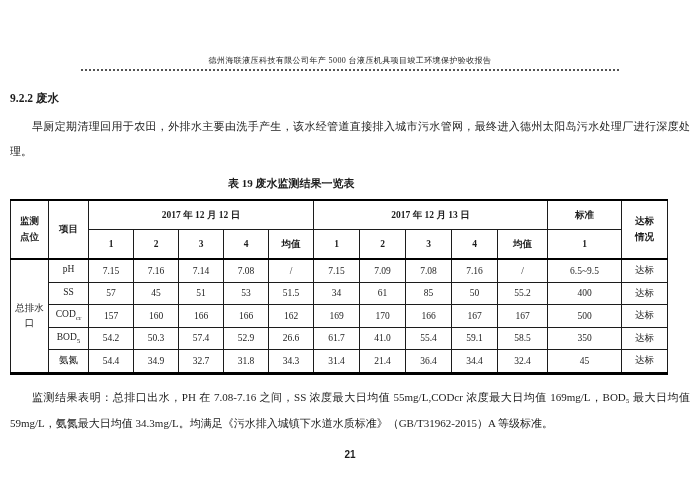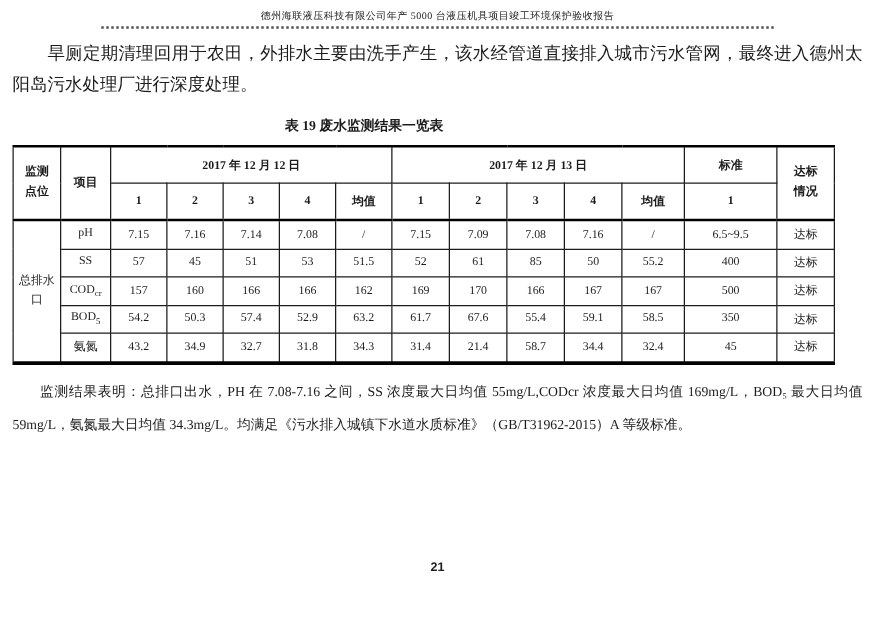--- a/index.html
+++ b/index.html
@@ -8,28 +8,28 @@
     background:#ffffff;
     font-family:"Liberation Serif","DejaVu Serif",serif;
     color:#1c1c1c;
     position:relative;
     overflow:hidden;
   }
   .page { position:relative; width:700px; height:496px; }
 
   
   .doc-header { padding-top:7px; text-align:center; }
-  .doc-header-title { font-size:8px; letter-spacing:0.4px; color:#222; }
+  .doc-header-title { font-size:8px; letter-spacing:0.4px; color:#222;margin-top:48px; }
   .doc-header-rule { width:538px; margin:3px auto 0; border-bottom:2px dotted #555; height:0; }
 
   
   .section-heading { margin:20px 0 0 10px; font-size:11.5px; font-weight:bold; }
   .body-paragraph {
     margin:8px 10px 12px 10px;
-    font-size:14px; line-height:25px;
+    font-size:11px; line-height:25px;
     text-align:justify; text-indent:2em;
   }
 
   
   .caption-row {
     display:flex; align-items:baseline; gap:62px;
     padding-left:228px; margin-top:9px;
     font-size:11px; font-weight:bold; white-space:nowrap;text-align:right;
   }
 
@@ -71,20 +71,21 @@
 </head>
 <body>
 
 <div class="page">
 
   <div class="doc-header">
     <div class="doc-header-title">德州海联液压科技有限公司年产 5000 台液压机具项目竣工环境保护验收报告</div>
     <div class="doc-header-rule"></div>
   </div>
 
+  <div class="section-heading">9.2.2 废水</div>
 
   <p class="body-paragraph">旱厕定期清理回用于农田，外排水主要由洗手产生，该水经管道直接排入城市污水管网，最终进入德州太阳岛污水处理厂进行深度处理。</p>
 
   <div class="caption-row">
     <span>表 19 废水监测结果一览表</span>
   </div>
 
   <table class="data-table">
     <colgroup>
       <col style="width:38px">
@@ -142,21 +143,21 @@
         <td>达标</td>
       </tr>
 
       <tr class="drow">
         <td class="item-cell"><span>SS</span><sub></sub></td>
         <td>57</td>
         <td>45</td>
         <td>51</td>
         <td>53</td>
         <td>51.5</td>
-        <td>52</td>
+        <td>34</td>
         <td>61</td>
         <td>85</td>
         <td>50</td>
         <td>55.2</td>
         <td>400</td>
         <td>达标</td>
       </tr>
 
       <tr class="drow">
         <td class="item-cell"><span>COD</span><sub>cr</sub></td>
@@ -173,40 +174,40 @@
         <td>500</td>
         <td>达标</td>
       </tr>
 
       <tr class="drow">
         <td class="item-cell"><span>BOD</span><sub>5</sub></td>
         <td>54.2</td>
         <td>50.3</td>
         <td>57.4</td>
         <td>52.9</td>
-        <td>63.2</td>
+        <td>26.6</td>
         <td>61.7</td>
-        <td>67.6</td>
+        <td>41.0</td>
         <td>55.4</td>
         <td>59.1</td>
         <td>58.5</td>
         <td>350</td>
         <td>达标</td>
       </tr>
 
       <tr class="drow">
         <td class="item-cell"><span>氨氮</span><sub></sub></td>
-        <td>43.2</td>
+        <td>54.4</td>
         <td>34.9</td>
         <td>32.7</td>
         <td>31.8</td>
         <td>34.3</td>
         <td>31.4</td>
         <td>21.4</td>
-        <td>58.7</td>
+        <td>36.4</td>
         <td>34.4</td>
         <td>32.4</td>
         <td>45</td>
         <td>达标</td>
       </tr>
     </tbody>
   </table>
 
   <p class="footnote">监测结果表明：总排口出水，PH 在 7.08-7.16 之间，SS 浓度最大日均值 55mg/L,CODcr 浓度最大日均值 169mg/L，BOD₅ 最大日均值 59mg/L，氨氮最大日均值 34.3mg/L。均满足《污水排入城镇下水道水质标准》（GB/T31962-2015）A 等级标准。</p>
 

